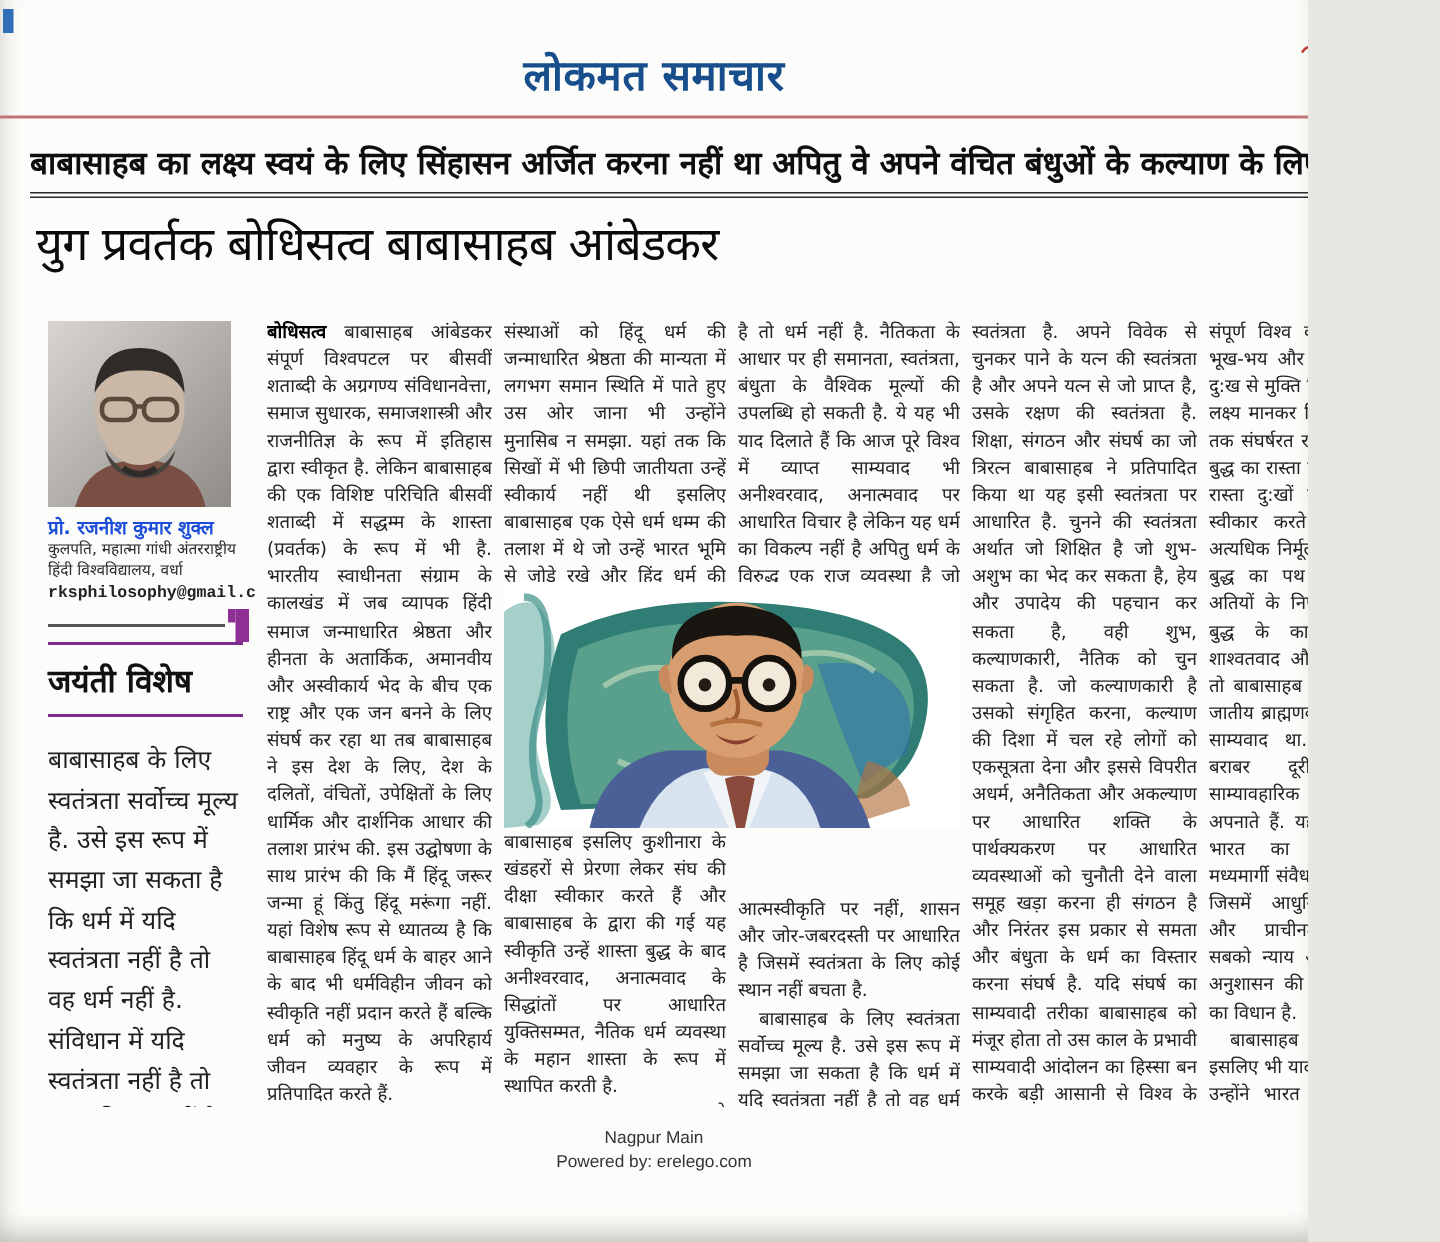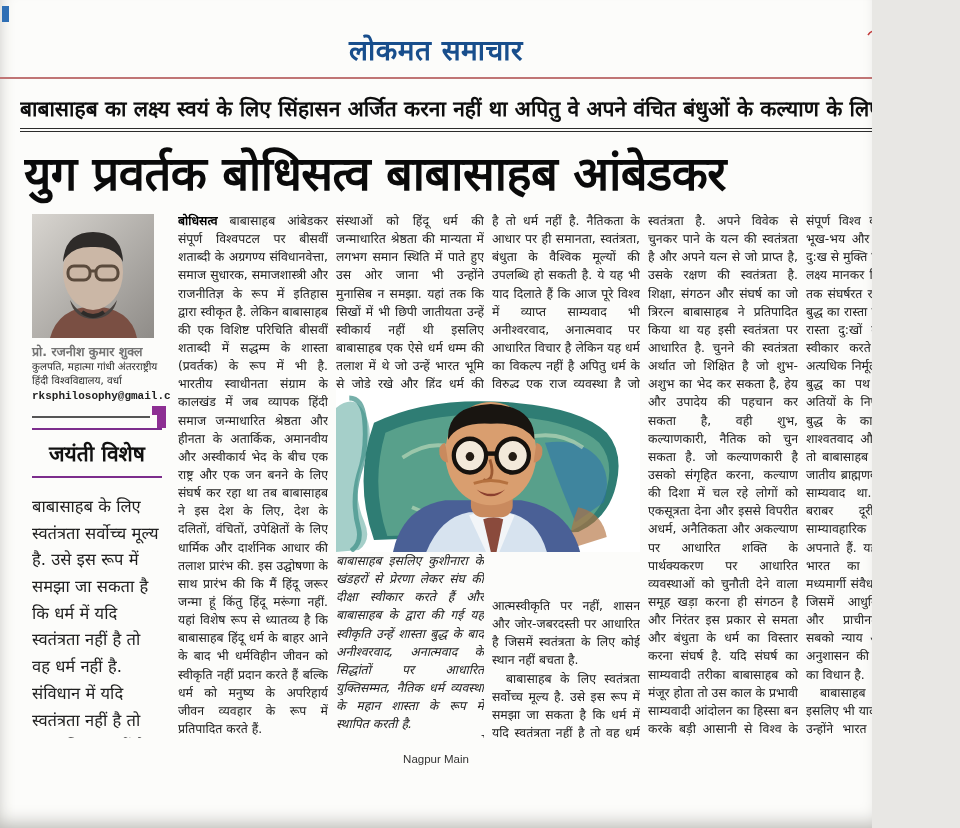--- a/index.html
+++ b/index.html
@@ -16,55 +16,55 @@
   .masthead-tagline{ position:absolute; right:-34px; top:-7px; width:40px; height:10px; }
   .rule-red{ position:absolute; top:77px; left:0; width:100%; height:2px; background:#c07575; }
 
   
   .kicker{ position:absolute; top:94px; left:20px; width:922px; font-size:21px; font-weight:600;
            color:#0e0e0e; white-space:nowrap; overflow:hidden; }
   .rule-black{ position:absolute; top:128px; left:20px; width:922px; height:4px;
                border-top:1px solid #2b2b2b; border-bottom:1px solid #2b2b2b; }
 
   
-  .headline{ position:absolute; top:140px; left:24px; width:916px; font-size:47px; font-weight:700;
+  .headline{ position:absolute; top:140px; left:24px; width:916px; font-size:31px; font-weight:400;
              color:#0a0a0a; letter-spacing:-0.5px; white-space:nowrap; overflow:hidden; }
 
   
   .main-grid{ position:absolute; top:212px; left:20px; width:926px; height:534px;
               display:grid; grid-template-columns:150px 150px 148px 148px 150px 140px;
               grid-template-rows:176px 164px 186px; column-gap:8px; }
   .cell{ overflow:hidden; }
 
   
   .sidebar{ grid-column:1; grid-row:1/4; padding:2px 8px 0 12px; }
   .author-photo{ width:122px; height:124px; display:block; }
-  .author-name{ font-size:12.5px; font-weight:700; color:#737373; margin-top:5px; }
+  .author-name{ font-size:12.5px; font-weight:700; color:#1d4ed8; margin-top:5px; }
   .author-role{ font-size:10.3px; color:#2a2a2a; line-height:1.35; }
   .author-email{ font-size:11px; font-weight:700; color:#222; margin-top:2px;
                  font-family:Liberation Mono, monospace; }
   .sidebar-divider{ margin:14px 0 10px 0; border-top:2px solid #555; position:relative; width:118px; }
   .pilcrow-mark{ position:absolute; right:-16px; top:-12px; width:9px; height:22px; background:#8d2f93; }
   .pilcrow-mark::before{ content:""; position:absolute; left:-5px; top:0; width:5px; height:9px; background:#8d2f93; }
   .feature-label{ border-top:2.5px solid #7c2d8c; border-bottom:2.5px solid #7c2d8c;
-                  text-align:center; font-size:21px; font-weight:800; color:#111;
+                  text-align:left; font-size:21px; font-weight:800; color:#111;
                   padding:9px 0; margin-bottom:16px; }
   .feature-quote{ font-size:16.5px; line-height:1.62; color:#1f1f1f; }
 
   
   .bodycol{ font-size:12.35px; line-height:1.47; color:#222; text-align:justify; }
   .bodycol p{ margin:0; }
   .bodycol p.indent{ text-indent:14px; }
   .lead-word{ font-weight:700; color:#000; }
   .col1{ grid-column:2; grid-row:1/4; }
   .col2top{ grid-column:3; grid-row:1; }
   .col3top{ grid-column:4; grid-row:1; }
   .illustration{ grid-column:3/5; grid-row:2; }
   .illustration svg{ width:100%; height:100%; display:block; }
-  .col2bot{ grid-column:3; grid-row:3;font-style:italic; }
+  .col2bot{ grid-column:3; grid-row:3; }
   .col3bot{ grid-column:4; grid-row:3;margin-top:45px; }
   .col4{ grid-column:5; grid-row:1/4; }
   .col5{ grid-column:6; grid-row:1/4; }
 
   
   .footer{ position:absolute; top:752px; left:0; width:100%; text-align:center;
            font-family:"Liberation Sans",sans-serif; font-size:11.5px; color:#333; line-height:1.35; }
   .footer .row{ display:block; }
   .footer .pair span{ display:inline-block; }
   .footer .pair span + span{ margin-left:26px; }
@@ -184,15 +184,16 @@
 
     <div class="bodycol col5 cell">
       <p>संपूर्ण विश्व की मानवता को भूख-भय और हिंसा के दारुण दु:ख से मुक्ति दिलाने को जीवन लक्ष्य मानकर निर्वाण की प्राप्ति तक संघर्षरत रहे. इसीलिए उन्हें बुद्ध का रास्ता प्रिय था. बुद्ध का रास्ता दु:खों के अस्तित्व को स्वीकार करते हुए दु:ख के अत्यधिक निर्मूलन का रास्ता है. बुद्ध का पथ दो प्रकार की अतियों के निषेध का पथ है. बुद्ध के कालखंड में यह शाश्वतवाद और उच्छेदवाद था तो बाबासाहब के समय में यह जातीय ब्राह्मणवाद और भौतिक साम्यवाद था. इन दोनों से बराबर दूरी रख वे साम्यावहारिक मध्यमार्ग को अपनाते हैं. यही कारण है कि भारत का संविधान एक मध्यमार्गी संवैधानिक व्यवस्था है जिसमें आधुनिकता, सभ्यता और प्राचीनतम मूल्यदृष्टि, सबको न्याय और सबके लिए अनुशासन की विशिष्ट व्यवस्था का विधान है.</p>
       <p class="indent">बाबासाहब लंबे समय तक इसलिए भी याद किए जाएंगे कि उन्होंने भारत की ऐतिहासिक एकता और भारतीयजन की एक जातीयता का युक्तियुक्त और अकाट्य तर्क के आधार पर प्रतिपादन किया और यह भ्रांति निर्मूल की कि कारवां आता गया, हिंदुस्तान बसता गया. 1916 से लेकर 1952 तक बाबासाहब ने अपने लेखन, व्याख्यानों और संविधान में दी गई व्यवस्थाओं में इसका सफल निरूपण भी किया है. ■</p>
     </div>
 
   </div>
 
   <div class="footer">
     <span class="row">Nagpur Main</span>
+    <span class="row">Powered by: erelego.com</span>
   </div>
 
 </div>
 
 </body></html>

